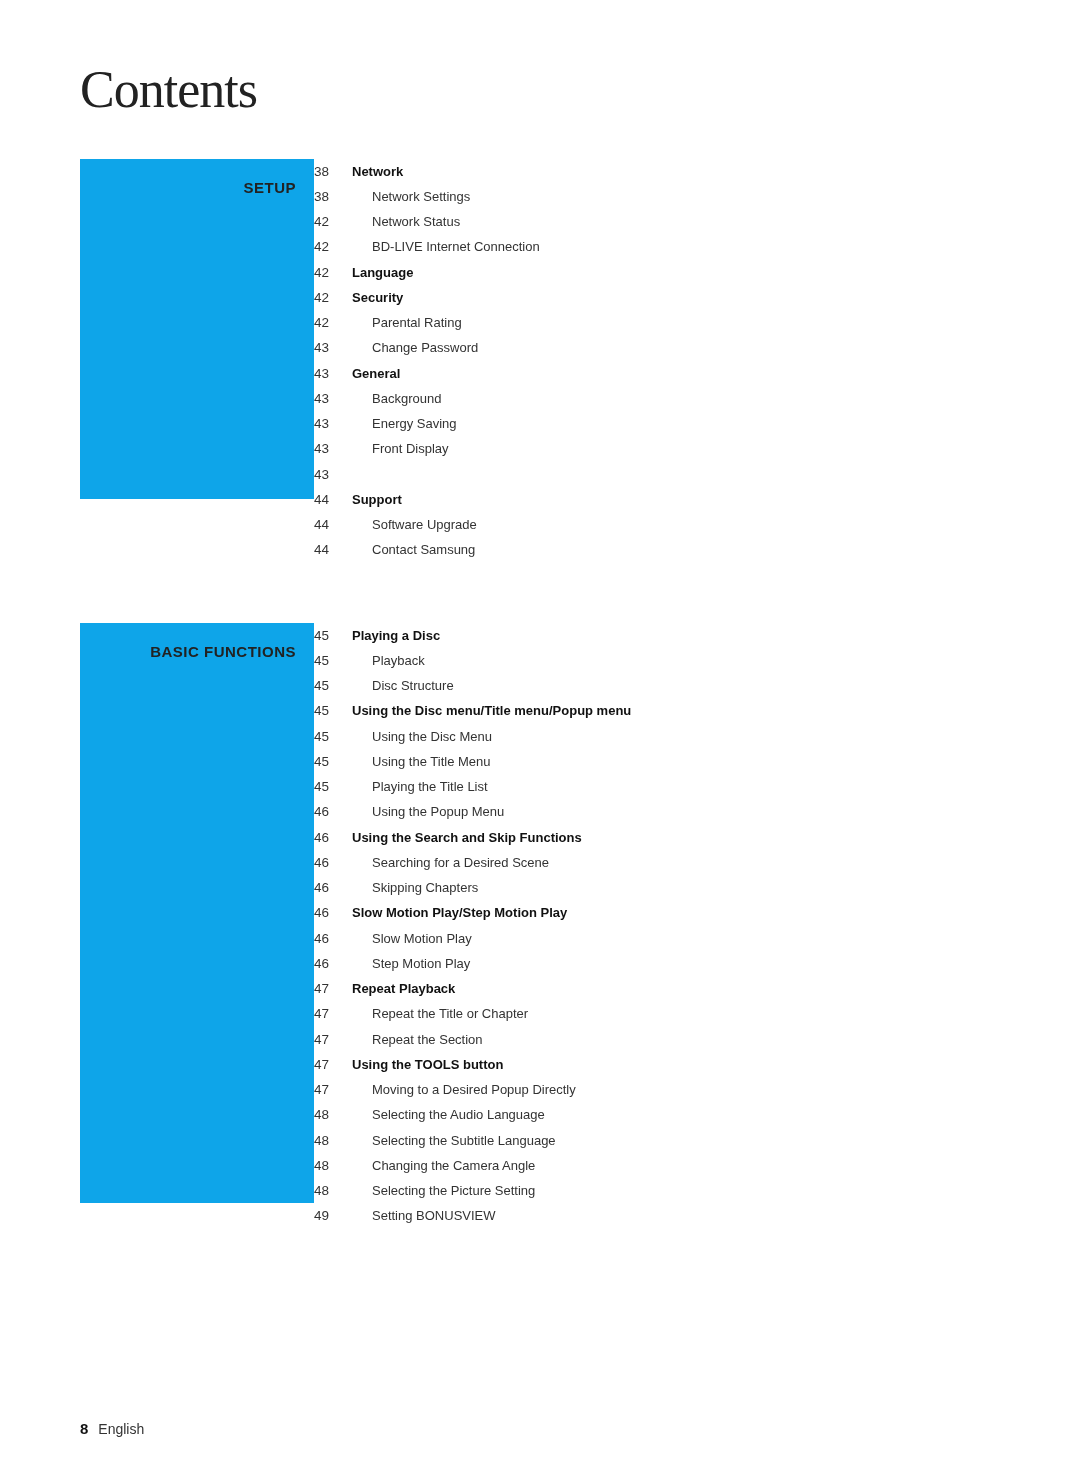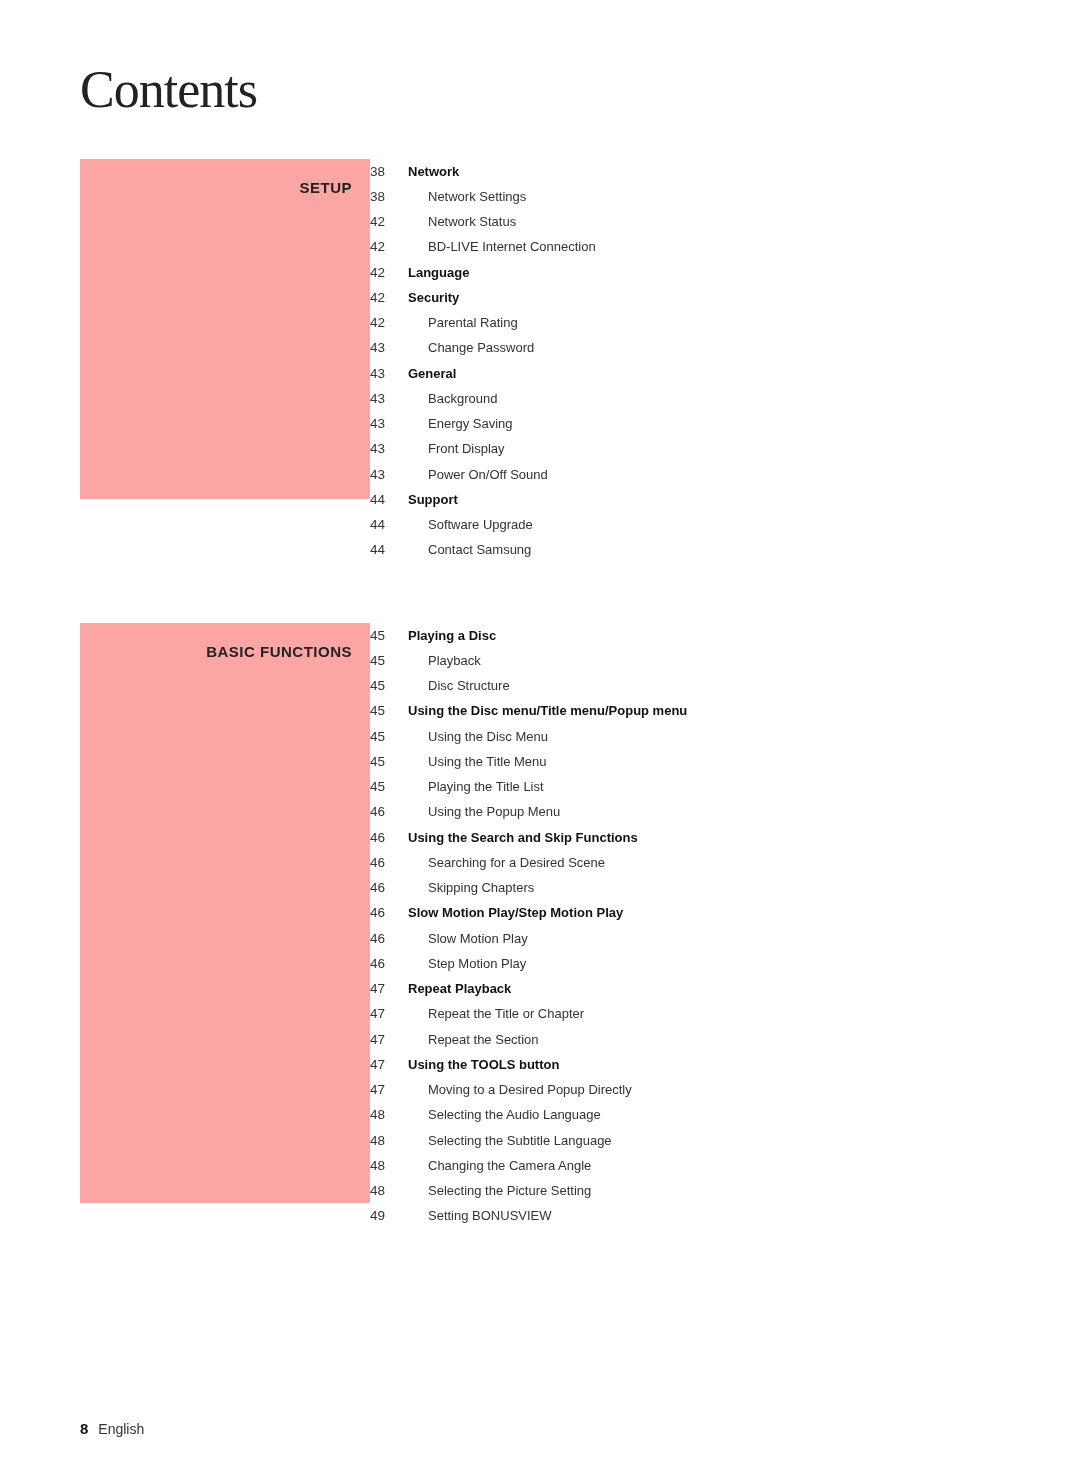--- a/index.html
+++ b/index.html
@@ -27,22 +27,22 @@
       letter-spacing: -1px;
     }
 
     .toc-section {
       display: flex;
       margin-bottom: 30px;
       align-items: flex-start;
     }
 
     .section-label-box {
-      background: #fca5a5;
-      width: 290px;
+      background: #0ea5e9;
+      width: 234px;
       min-height: 340px;
       flex-shrink: 0;
       display: flex;
       align-items: flex-start;
       justify-content: flex-end;
       padding: 18px 18px 18px 18px;
     }
 
     .section-label-box.basic {
       min-height: 580px;
@@ -173,21 +173,20 @@
         <div class="toc-entry">
           <span class="toc-number">43</span>
           <span class="toc-text indented">Energy Saving</span>
         </div>
         <div class="toc-entry">
           <span class="toc-number">43</span>
           <span class="toc-text indented">Front Display</span>
         </div>
         <div class="toc-entry">
           <span class="toc-number">43</span>
-          <span class="toc-text indented">Power On/Off Sound</span>
         </div>
         <div class="toc-entry">
           <span class="toc-number">44</span>
           <span class="toc-text bold">Support</span>
         </div>
         <div class="toc-entry">
           <span class="toc-number">44</span>
           <span class="toc-text indented">Software Upgrade</span>
         </div>
         <div class="toc-entry">

